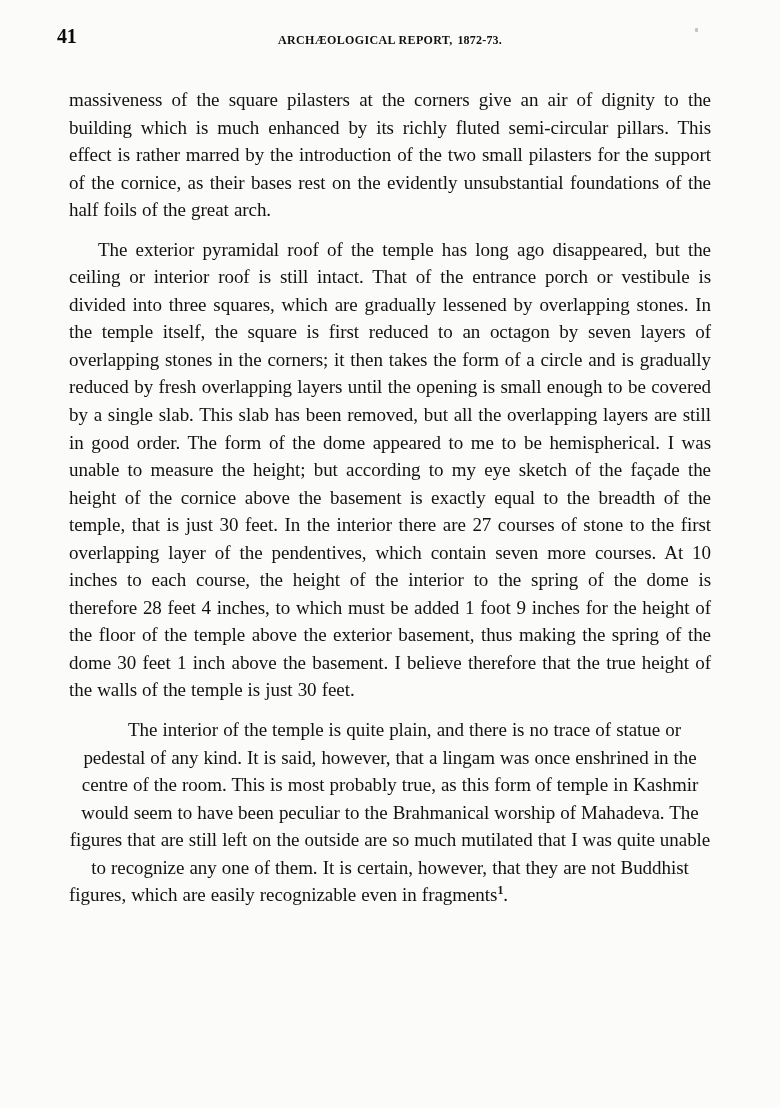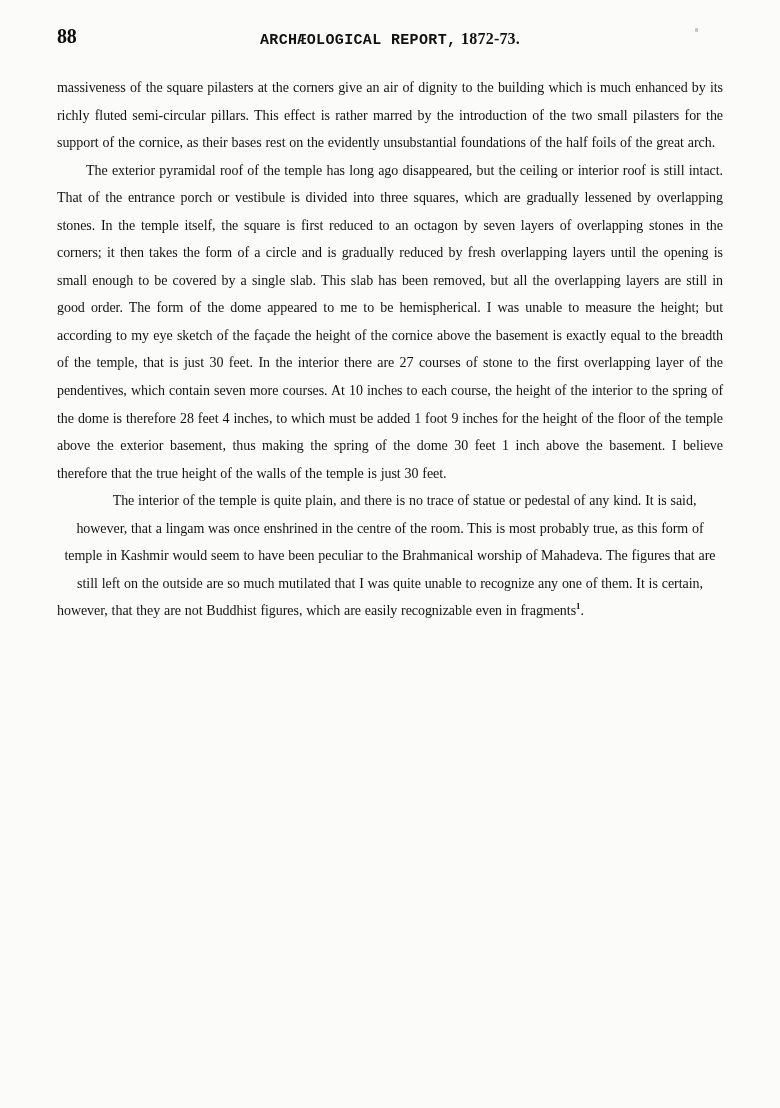--- a/index.html
+++ b/index.html
@@ -46,37 +46,37 @@
     left: 0;
     right: 0;
     top: 6px;
     text-align: center;
     font-size: 17.5px;
     font-weight: bold;
     letter-spacing: 0.35px;
     color: #111010;
     white-space: nowrap;
   }
-  .head-title .hd-main { font-size: 15px; font-family: Liberation Mono, monospace; }
+  .head-title .hd-main { font-size: 12px; }
   .head-title .hd-date {
-    font-size: 16px;
+    font-size: 12px;
     letter-spacing: 0.2px;
   }
 
   
   .textblock {
     position: absolute;
     top: 74px;
     left: 57px;
     width: 666px;
   }
   p.para {
-    margin: 0;
+    margin: 12px;
     padding: 0;
-    font-size: 14px;
+    font-size: 19px;
     line-height: 27.55px;
     text-align: justify;
     text-justify: inter-word;
     letter-spacing: -0.05px;
     word-spacing: 0.4px;
     color: #141210;
     -webkit-font-smoothing: none;
   }
   p.para.indent {
     text-indent: 29px;
@@ -106,21 +106,21 @@
   }
 </style>
 </head>
 <body>
 
 <div class="page">
 
   <div class="speck" style="top:28px; left:695px;"></div>
 
   <div class="running-head">
-    <div class="folio">88</div>
+    <div class="folio">41</div>
     <div class="head-title">
       <span class="hd-main">ARCHÆOLOGICAL REPORT,</span>
       <span class="hd-date">1872-73.</span>
     </div>
   </div>
 
   <div class="textblock">
 
     <p class="para">massiveness of the square pilasters at the corners give an air of dignity to the building which is much enhanced by its richly fluted semi-circular pillars. This effect is rather marred by the introduction of the two small pilasters for the support of the cornice, as their bases rest on the evidently unsubstantial foundations of the half foils of the great arch.</p>
 

